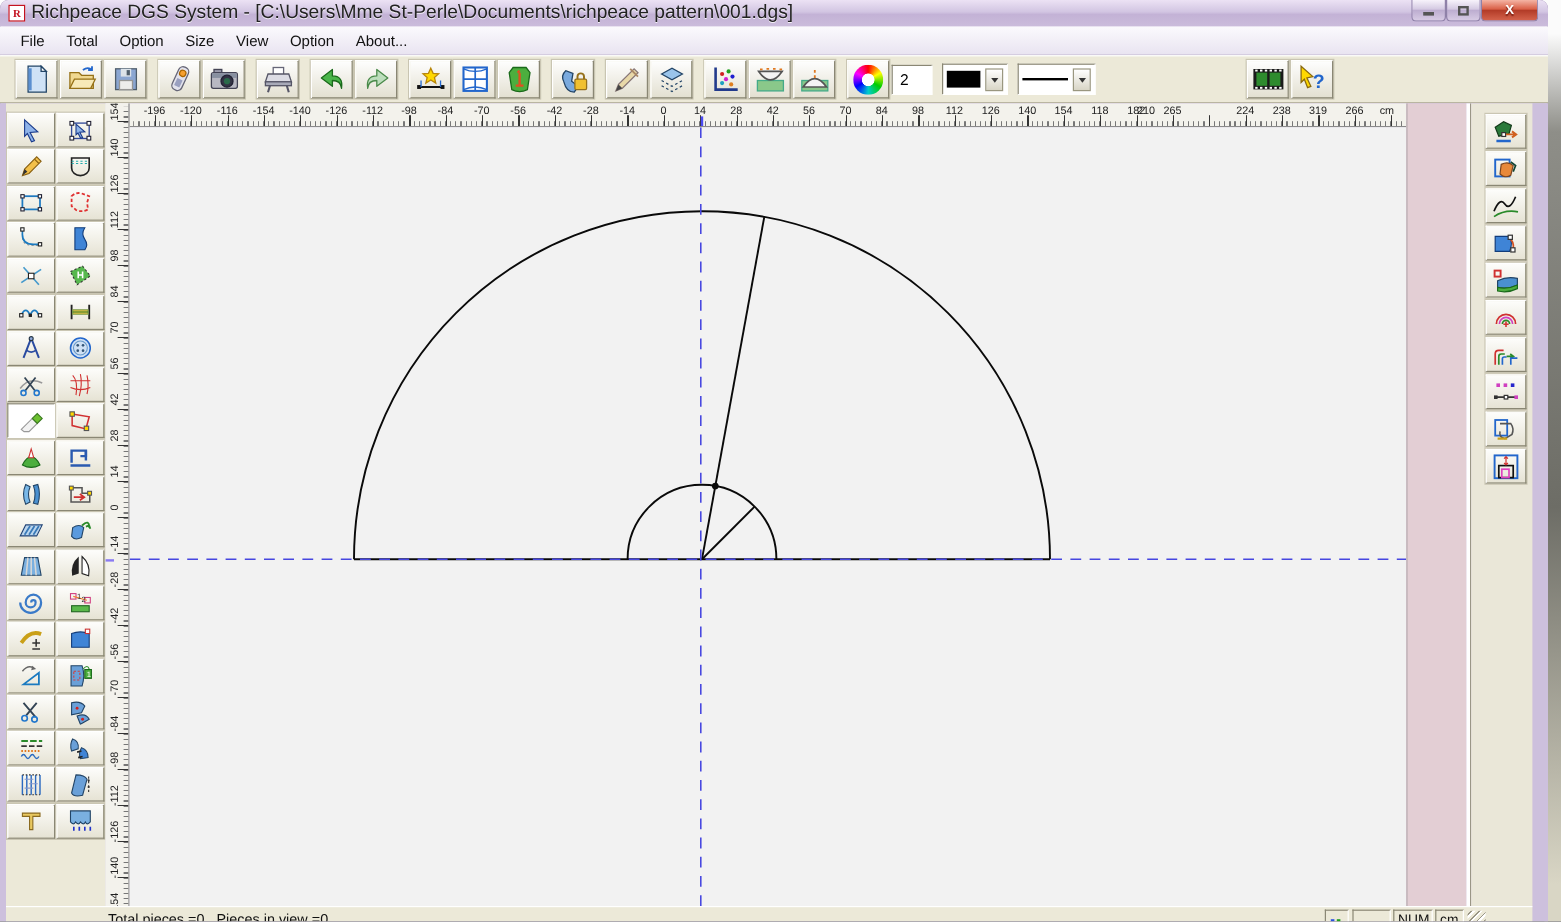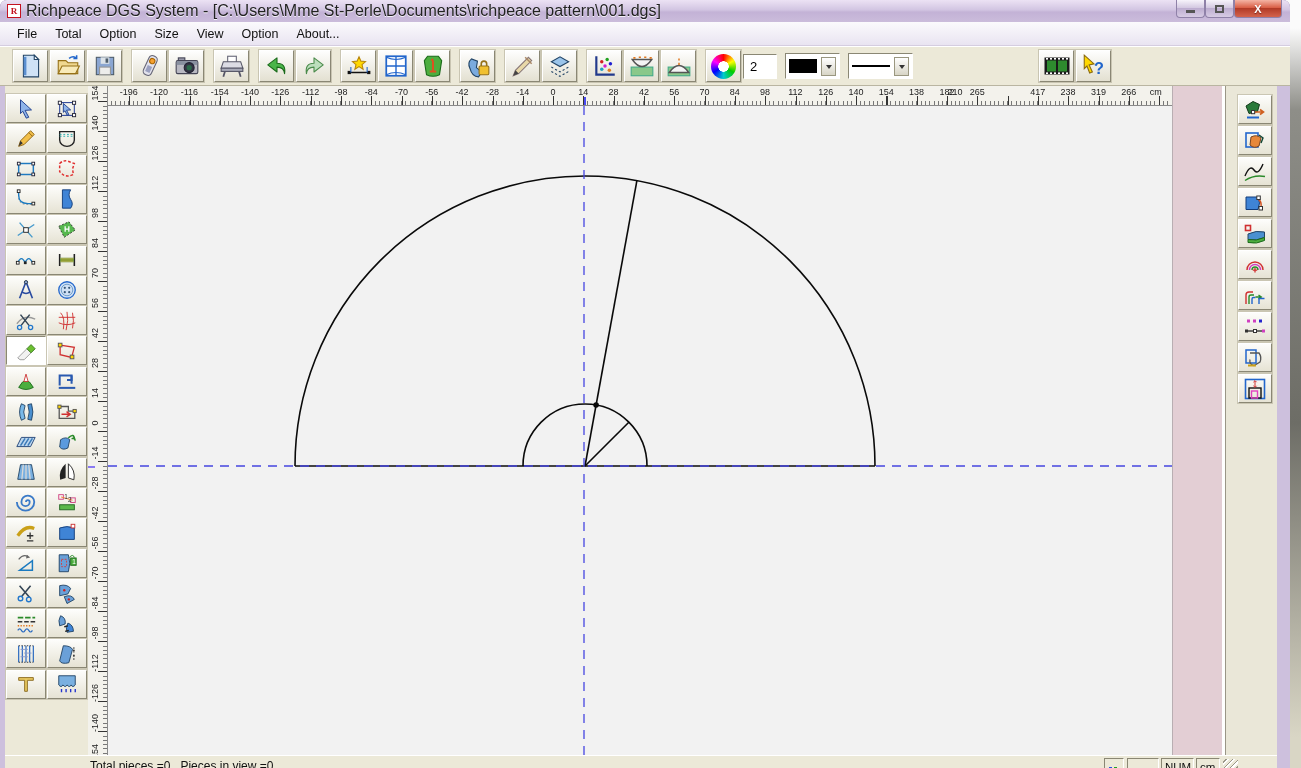--- a/index.html
+++ b/index.html
@@ -734,25 +734,25 @@
           <span class="hlab" style="left: 505.6px;">28</span>
           <span class="hlab" style="left: 535.901px;">42</span>
           <span class="hlab" style="left: 566.201px;">56</span>
           <span class="hlab" style="left: 596.501px;">70</span>
           <span class="hlab" style="left: 626.801px;">84</span>
           <span class="hlab" style="left: 657.101px;">98</span>
           <span class="hlab" style="left: 687.402px;">112</span>
           <span class="hlab" style="left: 717.702px;">126</span>
           <span class="hlab" style="left: 748.002px;">140</span>
           <span class="hlab" style="left: 778.302px;">154</span>
-          <span class="hlab" style="left: 808.602px;">138</span>
+          <span class="hlab" style="left: 808.602px;">118</span>
           <span class="hlab" style="left: 838.903px;">182</span>
           <span class="hlab" style="left: 869.203px;">265</span>
           <span class="hlab" style="left: 847px;">210</span>
-          <span class="hlab" style="left: 929.803px;">417</span>
+          <span class="hlab" style="left: 929.803px;">224</span>
           <span class="hlab" style="left: 960.103px;">238</span>
           <span class="hlab" style="left: 990.404px;">319</span>
           <span class="hlab" style="left: 1020.7px;">266</span>
           <span class="hlab" style="left: 1047.7px;">cm</span>
           <div id="hmarker" style="left: 476px;"></div>
         </div>
       <div id="vruler">
           <span class="vlab" style="top: 6.9934px;">154</span>
           <span class="vlab" style="top: 36.994px;">140</span>
           <span class="vlab" style="top: 66.9946px;">126</span>

